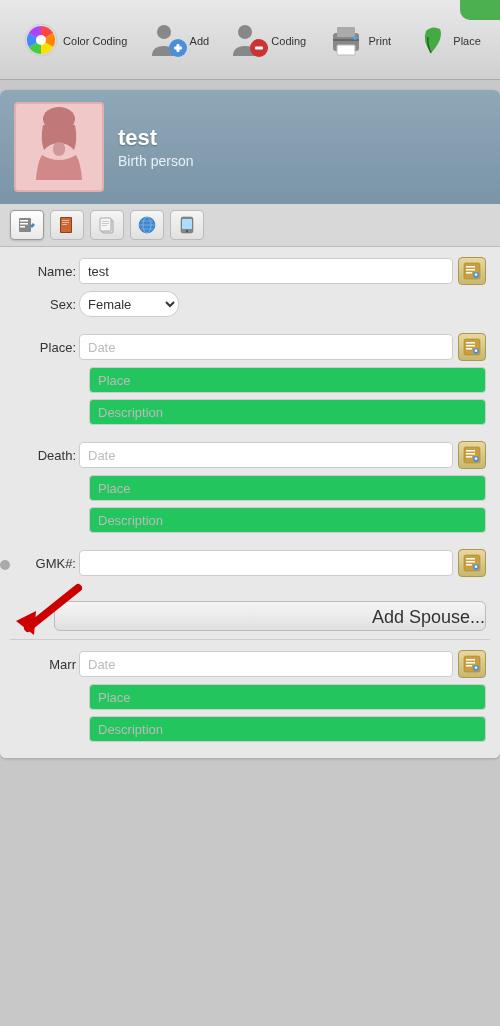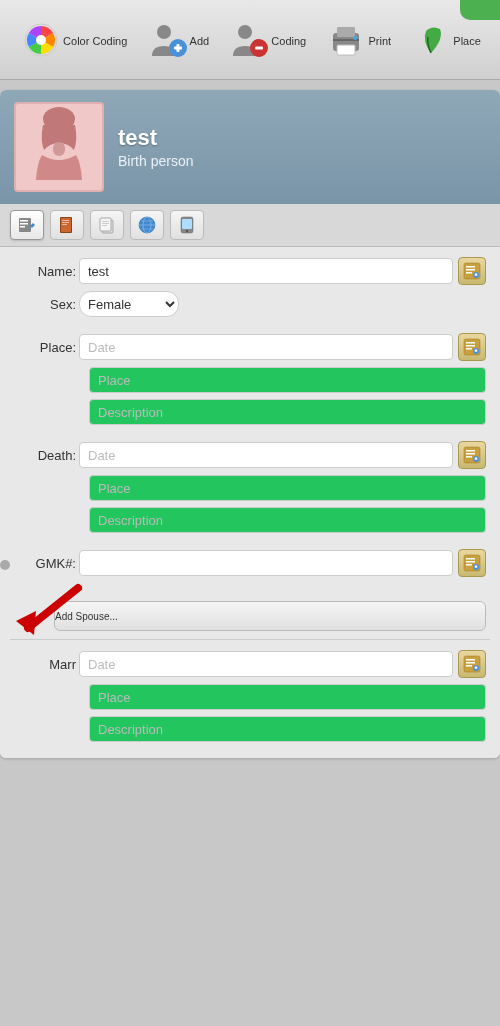--- a/index.html
+++ b/index.html
@@ -219,24 +219,24 @@
       display: flex;
       align-items: center;
       position: relative;
     }
     .add-spouse-btn {
       flex: 1;
       height: 30px;
       background: linear-gradient(to bottom, #f5f5f5, #e0e0e0);
       border: 1px solid #bbb;
       border-radius: 6px;
-      font-size: 10px;
+      font-size: 18px;
       color: #333;
       cursor: pointer;
-      text-align: left;
+      text-align: right;
       line-height: 30px;
       margin-left: 40px;
     }
 
     
     .red-arrow {
       position: absolute;
       left: 8px;
       top: -10px;
       width: 80px;

